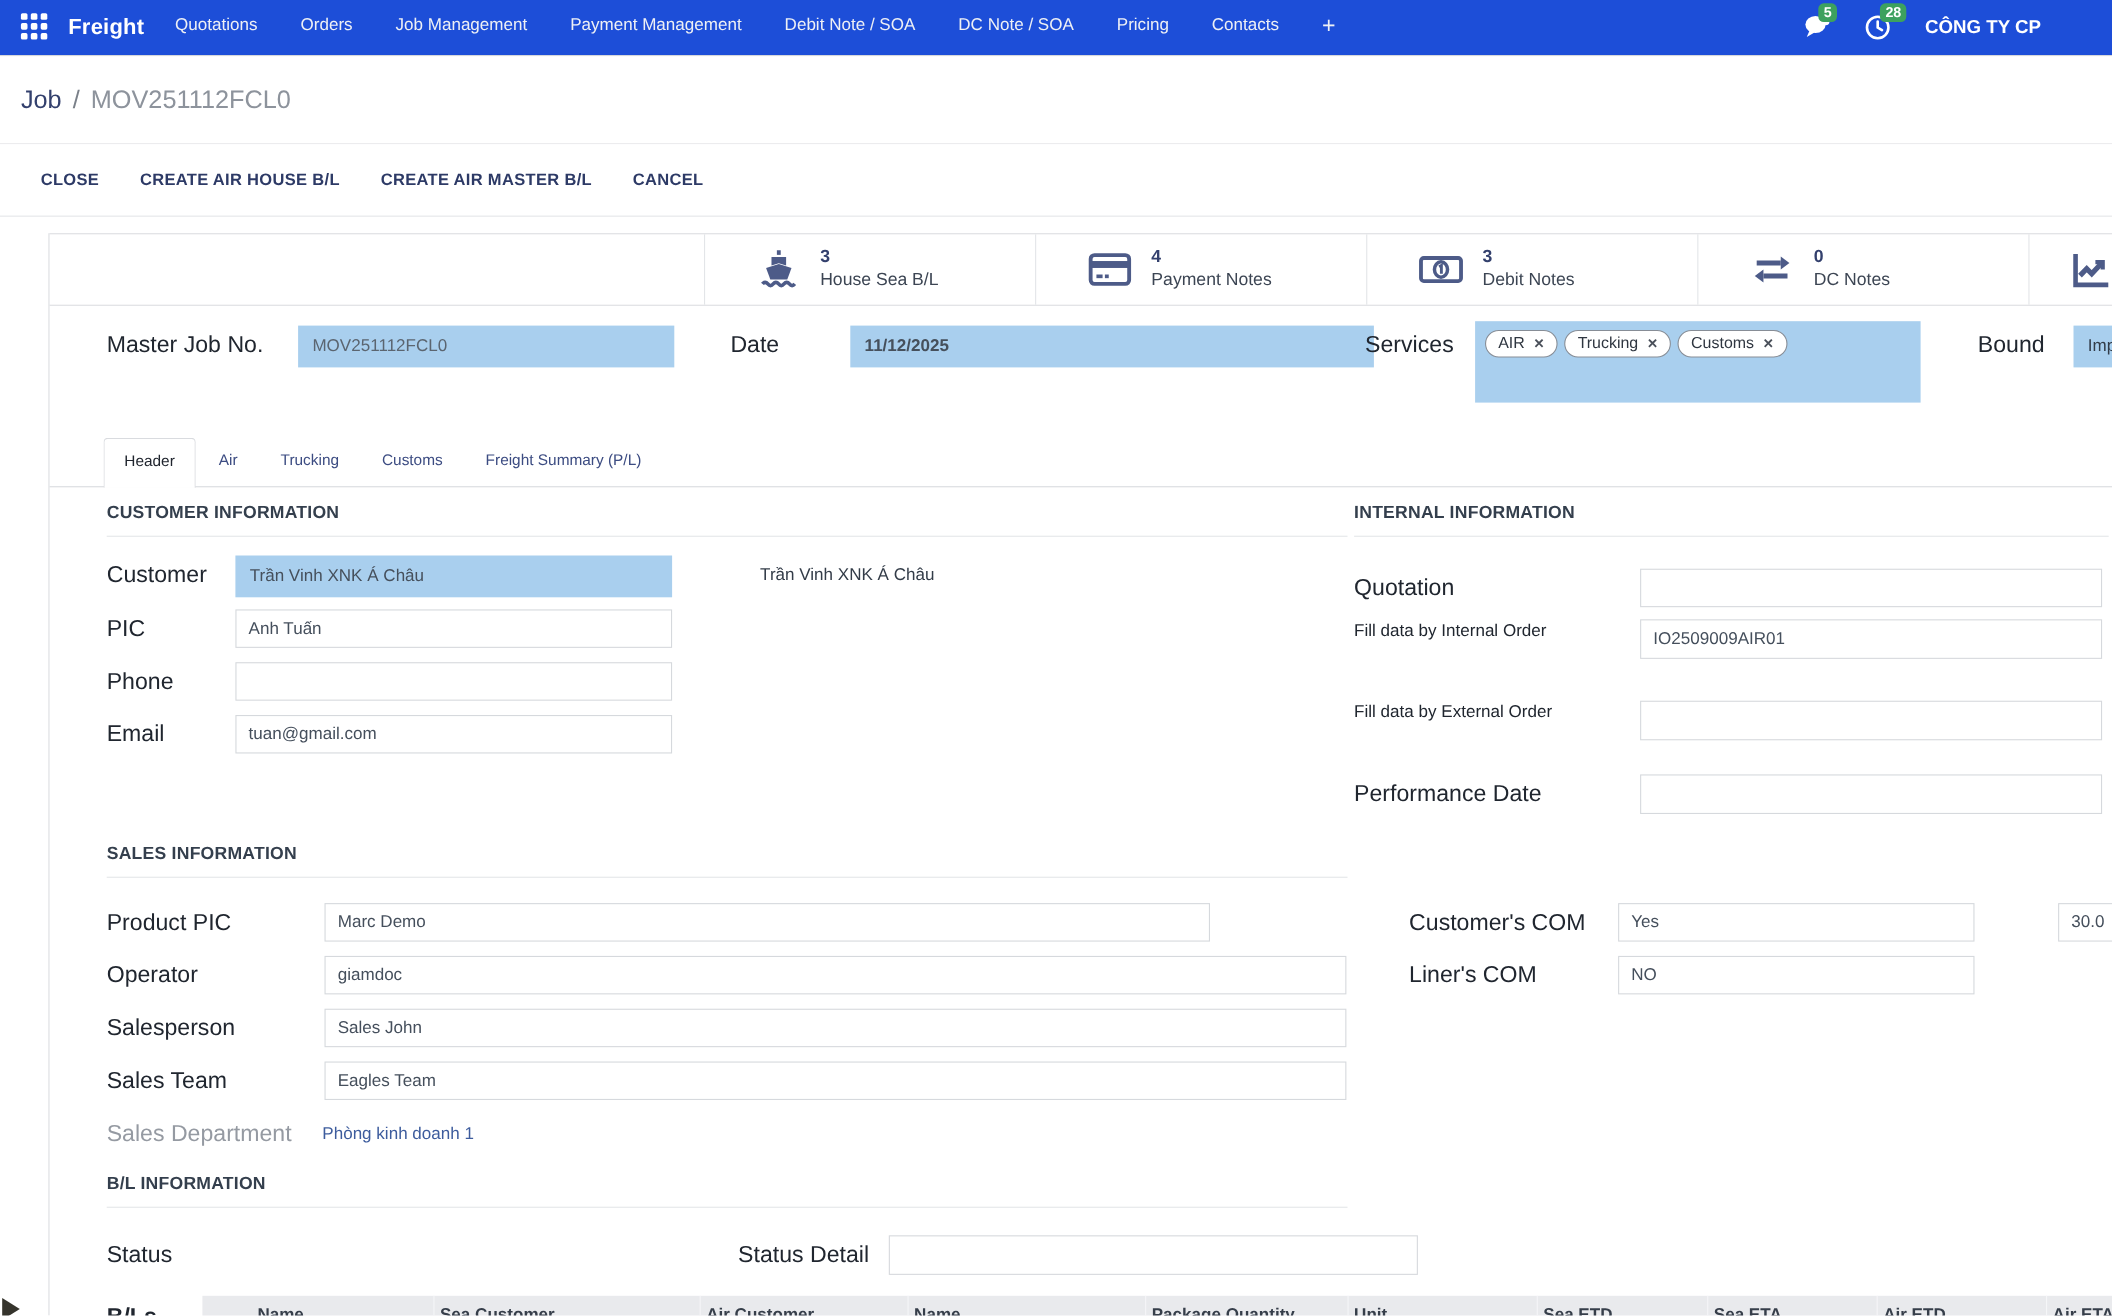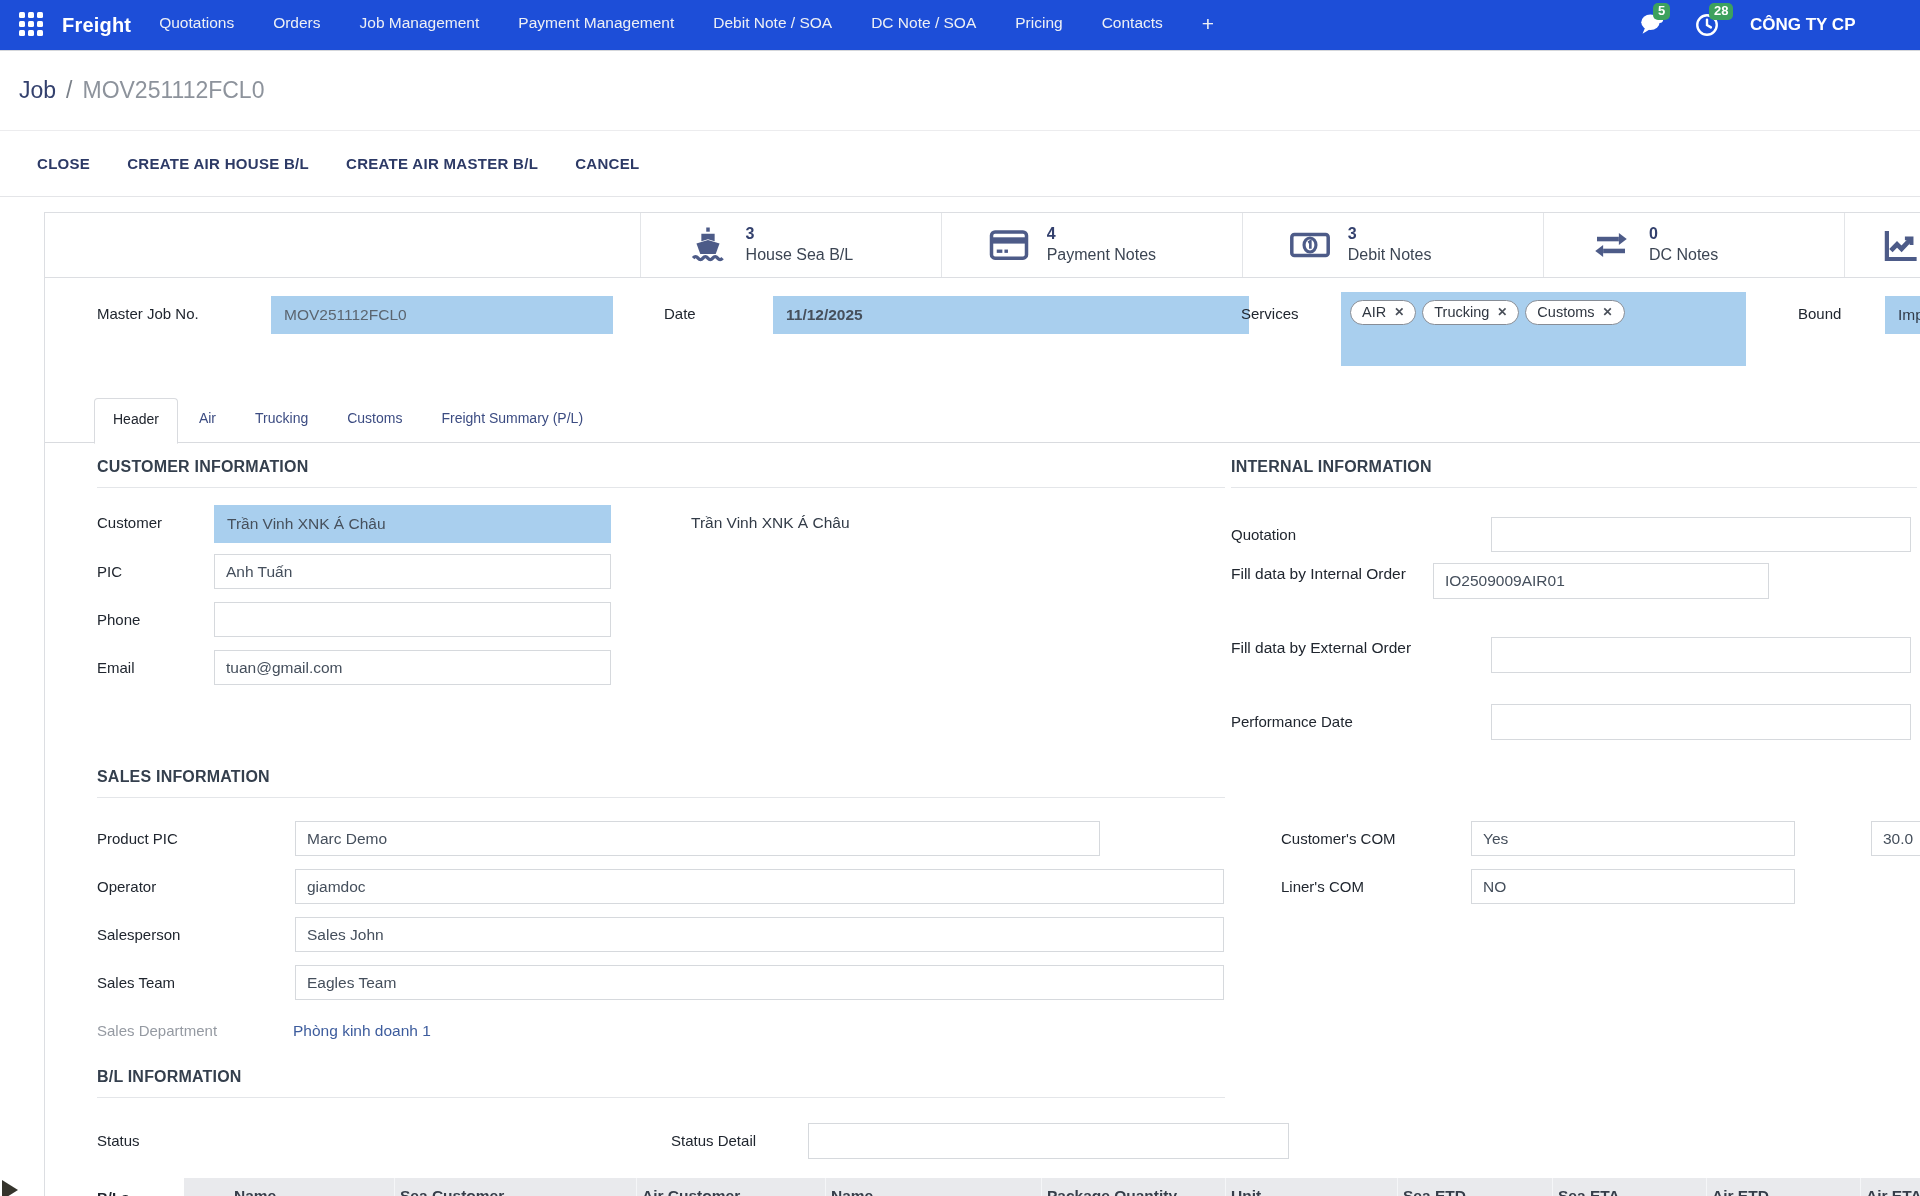--- a/index.html
+++ b/index.html
@@ -49,21 +49,21 @@
     border-top:1px solid #dcdee2; border-bottom:1px solid #dcdee2; display:flex; }
   .stat-cell { border-right:1px solid #e3e5e8; height:100%; display:flex; align-items:center; }
   .cell-empty { width:600px; }
   .stat-btn { width:303px; padding-left:46px; gap:17px; cursor:pointer; }
   .stat-text { display:flex; flex-direction:column; line-height:1.3; font-size:16px; }
   .stat-count { color:#33406d; font-weight:600; }
   .stat-label { color:#3c4553; }
   .cell-partial { flex:1; padding-left:34px; border-right:none; cursor:pointer; }
 
   
-  .flabel { position:absolute; font-size:15px; color:#20262f; line-height:20px; white-space:nowrap; }
+  .flabel { position:absolute; font-size:21px; color:#20262f; line-height:20px; white-space:nowrap; }
   .bluefield { position:absolute; background:#a9cfee; display:flex; align-items:center;
     padding:0 13px; font-size:15.5px; color:#46505c; }
   .inputbox { position:absolute; background:#fff; border:1px solid #d6d9dd; display:flex;
     align-items:center; padding:0 11px; font-size:15.5px; color:#454f5c; white-space:nowrap; }
   .services-box { position:absolute; background:#a9cfee; padding:8px 9px; display:flex;
     gap:6px; align-items:flex-start; }
   .pill { background:#fff; border:1px solid #878d96; border-radius:14px; padding:3px 11px 4px;
     font-size:14.5px; color:#2f3640; display:flex; align-items:center; gap:8px; cursor:pointer; white-space:nowrap; }
   .pill-x { font-size:12px; font-weight:700; color:#494f59; cursor:pointer; }
 
@@ -263,21 +263,21 @@
 
   <div class="flabel" style="left:52px; top:446px;">Email</div>
   <div class="inputbox" style="left:169px; top:438px; width:397px; height:35px;">tuan@gmail.com</div>
 
   <div class="sec-heading" style="left:1186px; top:246px; width:686px;">INTERNAL INFORMATION</div>
 
   <div class="flabel" style="left:1186px; top:313px;">Quotation</div>
   <div class="inputbox" style="left:1446px; top:305px; width:420px; height:35px;"></div>
 
   <div class="wraplabel" style="left:1186px; top:345px; width:200px;">Fill data by Internal Order</div>
-  <div class="inputbox" style="left:1388px; top:351px; width:336px; height:36px;">IO2509009AIR01</div>
+  <div class="inputbox" style="left:1446px; top:351px; width:420px; height:36px;">IO2509009AIR01</div>
 
   <div class="wraplabel" style="left:1186px; top:419px; width:200px;">Fill data by External Order</div>
   <div class="inputbox" style="left:1446px; top:425px; width:420px; height:36px;"></div>
 
   <div class="flabel" style="left:1186px; top:500px;">Performance Date</div>
   <div class="inputbox" style="left:1446px; top:492px; width:420px; height:36px;"></div>
 
   <div class="sec-heading" style="left:52px; top:556px; width:1128px;">SALES INFORMATION</div>
 
   <div class="flabel" style="left:52px; top:617px;">Product PIC</div>

